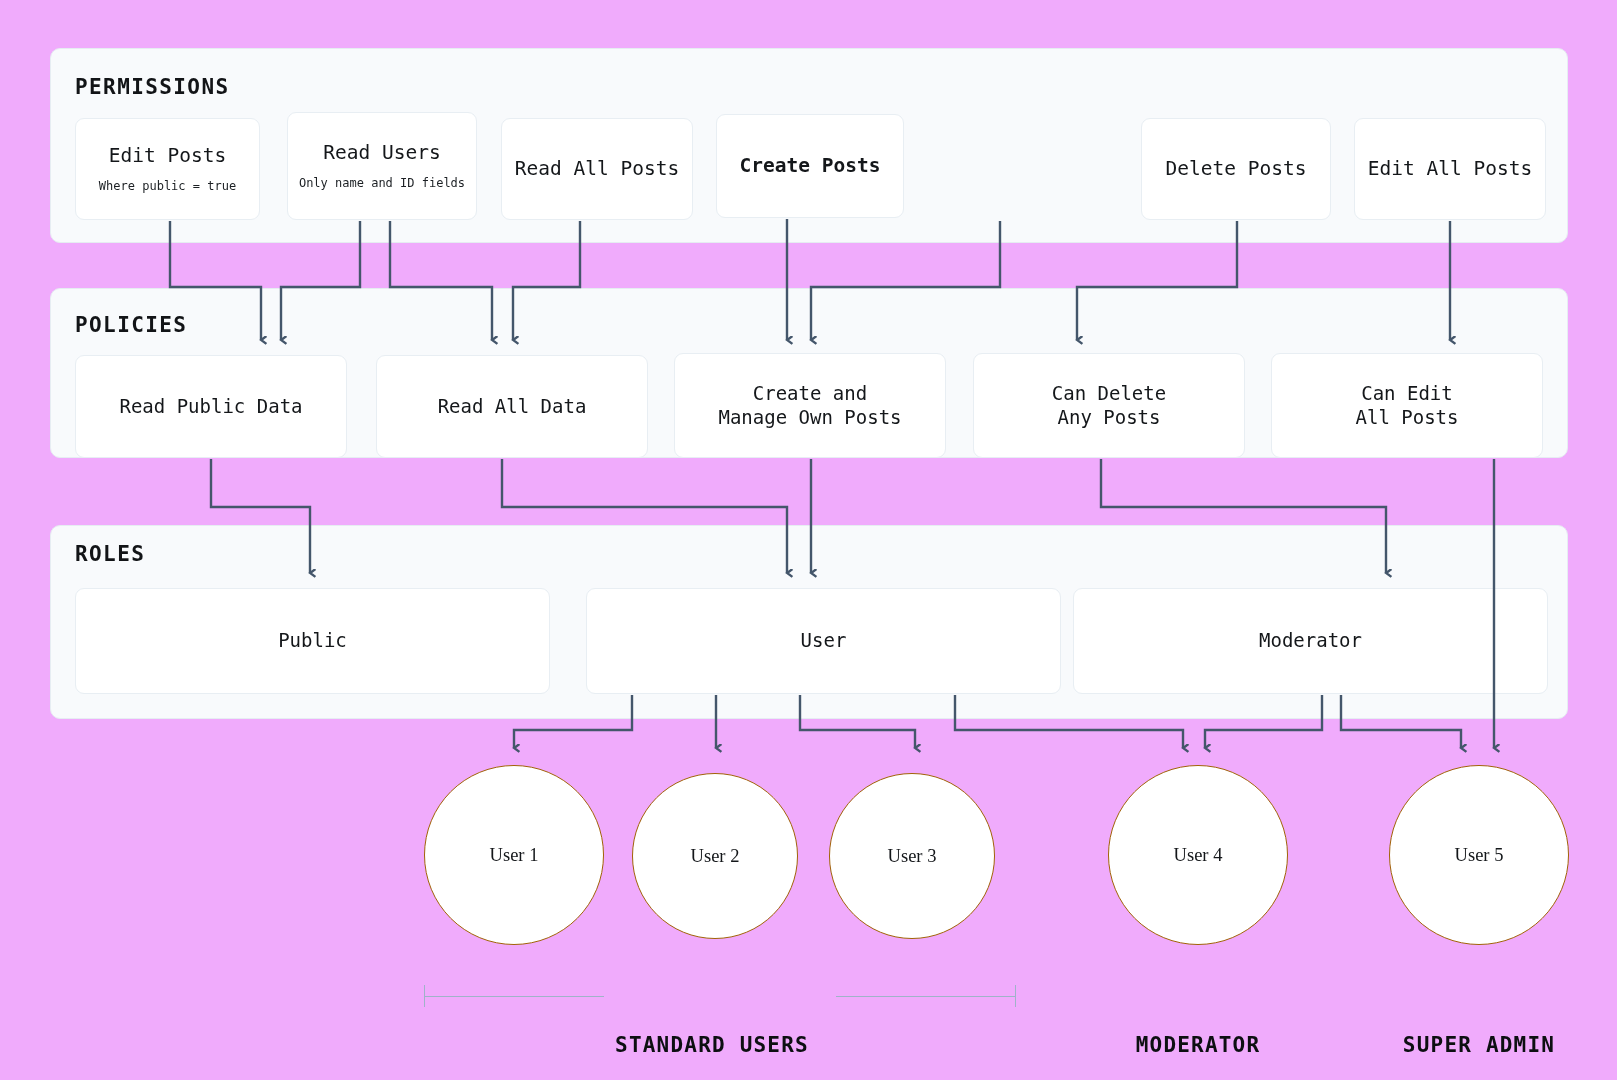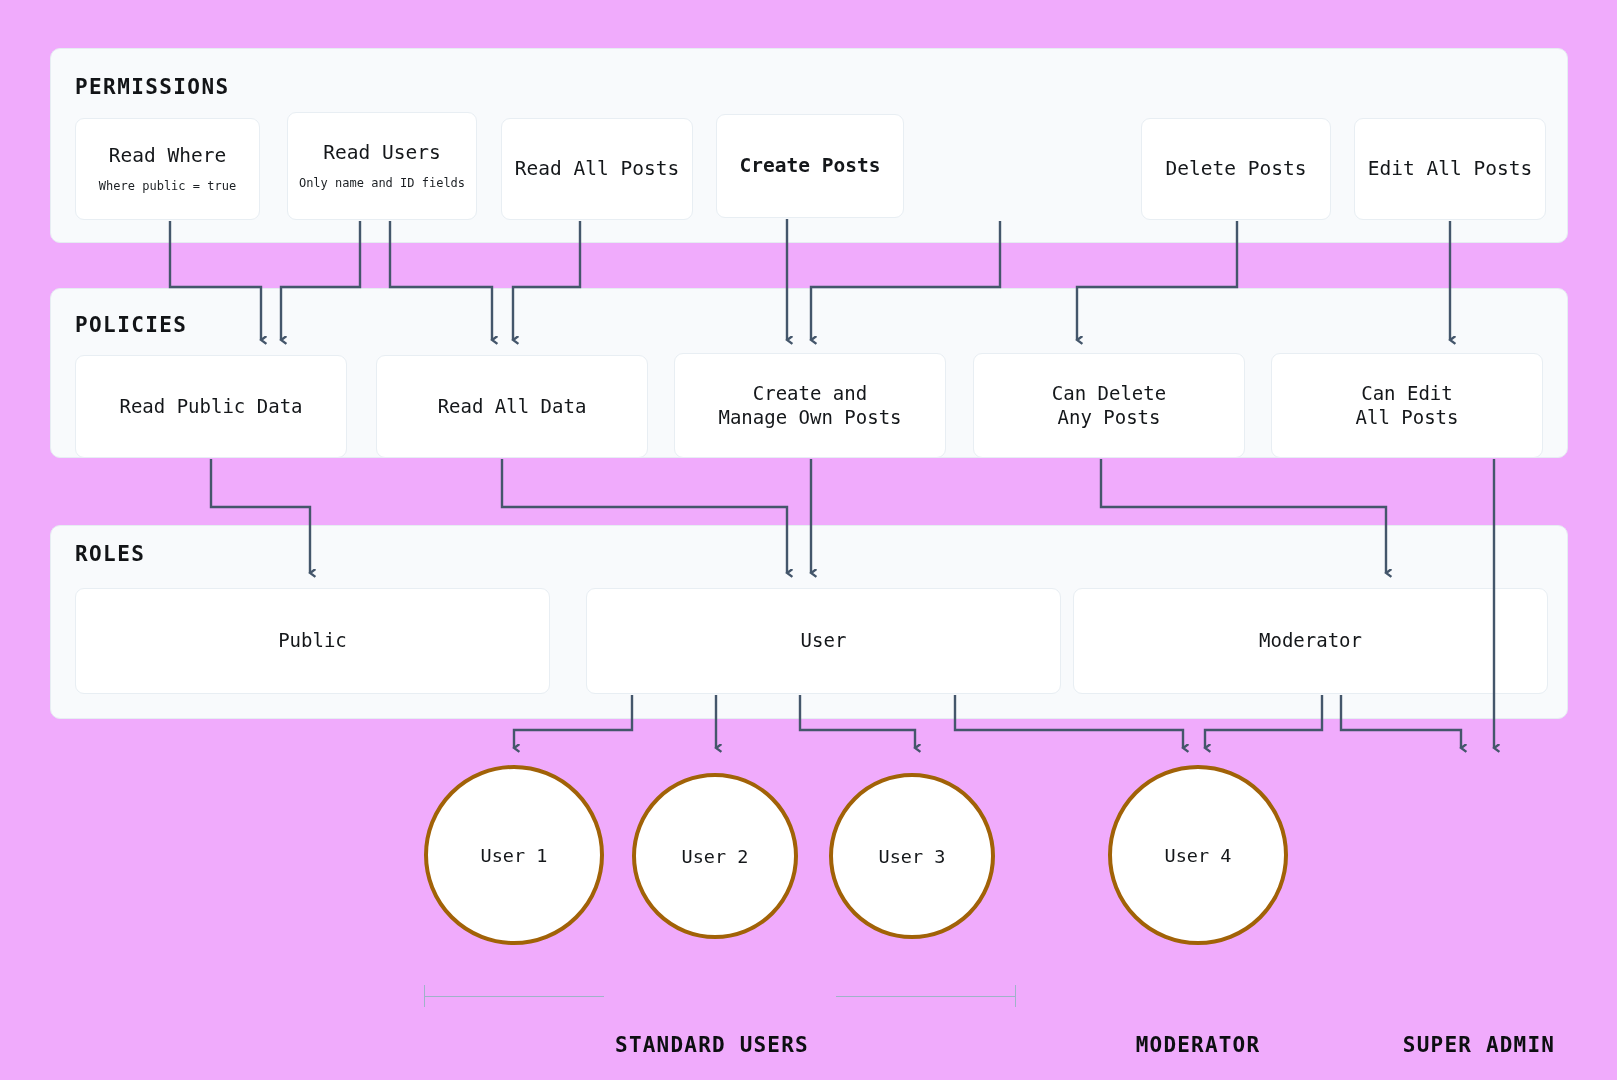--- a/index.html
+++ b/index.html
@@ -65,26 +65,27 @@
     margin-top: 10px;
     white-space: pre-line;
   }
   .node.policy .node-title { font-size: 19px; }
   .node.role .node-title { font-size: 19px; }
 
   
   .user-circle {
     position: absolute;
     background: #ffffff;
-    border: 4px solid #a16207;
+    border: 1px solid #a16207;
     border-radius: 50%;
     box-sizing: border-box;
     display: flex;
     align-items: center;
     justify-content: center;
+    font-family: Liberation Serif, serif;
   }
   .user-label {
     font-size: 18.5px;
     color: #14171a;
   }
 
   
   .group-label {
     position: absolute;
     font-size: 21px;
@@ -121,21 +122,21 @@
 </style>
 </head>
 <body>
 
 <div id="stage">
 
   <div class="panel" style="left:50px; top:48px; width:1518px; height:195px;"></div>
   <div class="panel-title" style="left:75px; top:75px;">PERMISSIONS</div>
 
   <div class="node perm" style="left:75px; top:118px; width:185px; height:102px;">
-    <div class="node-title">Read Where</div>
+    <div class="node-title">Edit Posts</div>
     <div class="node-sub">Where public = true</div>
   </div>
 
   <div class="node perm" style="left:287px; top:112px; width:190px; height:108px;">
     <div class="node-title">Read Users</div>
     <div class="node-sub">Only name and ID fields</div>
   </div>
 
   <div class="node perm" style="left:501px; top:118px; width:192px; height:102px;">
     <div class="node-title">Read All Posts</div>
@@ -199,20 +200,23 @@
     <span class="user-label">User 1</span>
   </div>
   <div class="user-circle" style="left:632px; top:773px; width:166px; height:166px;">
     <span class="user-label">User 2</span>
   </div>
   <div class="user-circle" style="left:829px; top:773px; width:166px; height:166px;">
     <span class="user-label">User 3</span>
   </div>
   <div class="user-circle" style="left:1108px; top:765px; width:180px; height:180px;">
     <span class="user-label">User 4</span>
+  </div>
+  <div class="user-circle" style="left:1389px; top:765px; width:180px; height:180px;">
+    <span class="user-label">User 5</span>
   </div>
 
   <div class="bracket-line v" style="left:424px; top:985px; height:22px;"></div>
   <div class="bracket-line h" style="left:424px; top:996px; width:180px;"></div>
   <div class="group-label" style="left:604px; top:985px; width:216px;">STANDARD USERS</div>
   <div class="bracket-line h" style="left:836px; top:996px; width:180px;"></div>
   <div class="bracket-line v" style="left:1015px; top:985px; height:22px;"></div>
 
   <div class="group-label" style="left:1090px; top:985px; width:216px;">MODERATOR</div>
   <div class="group-label" style="left:1371px; top:985px; width:216px;">SUPER ADMIN</div>

